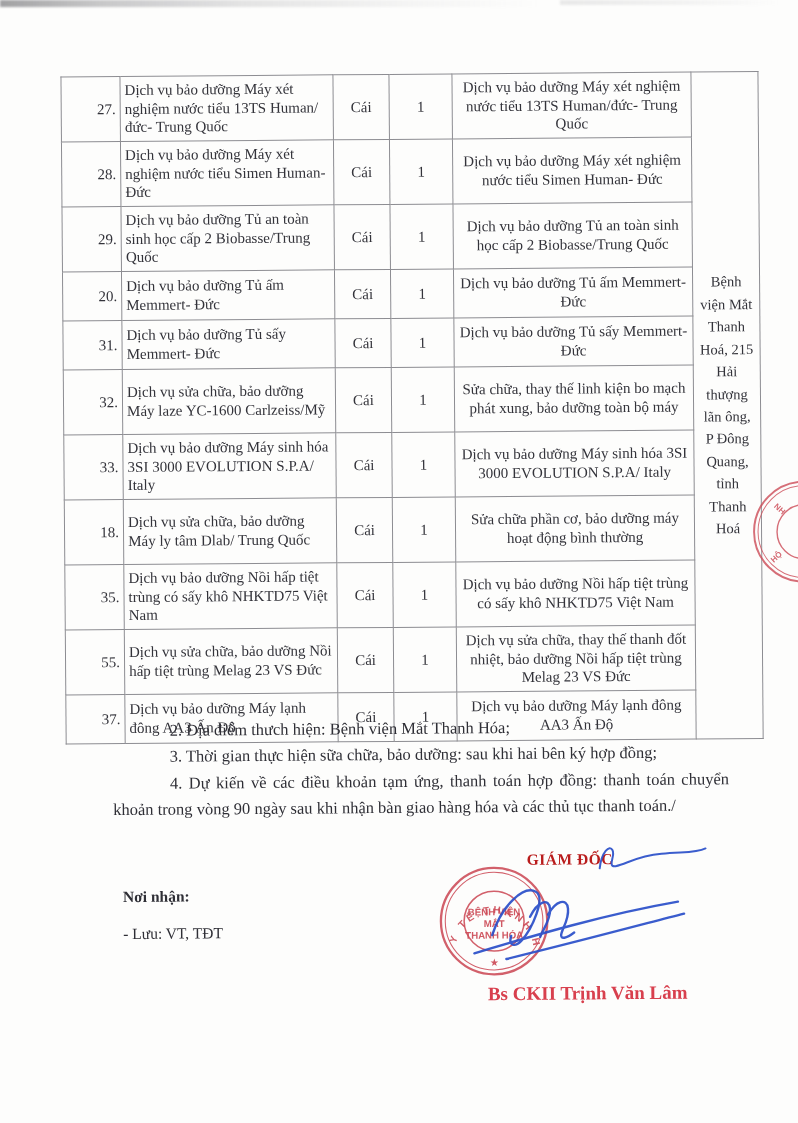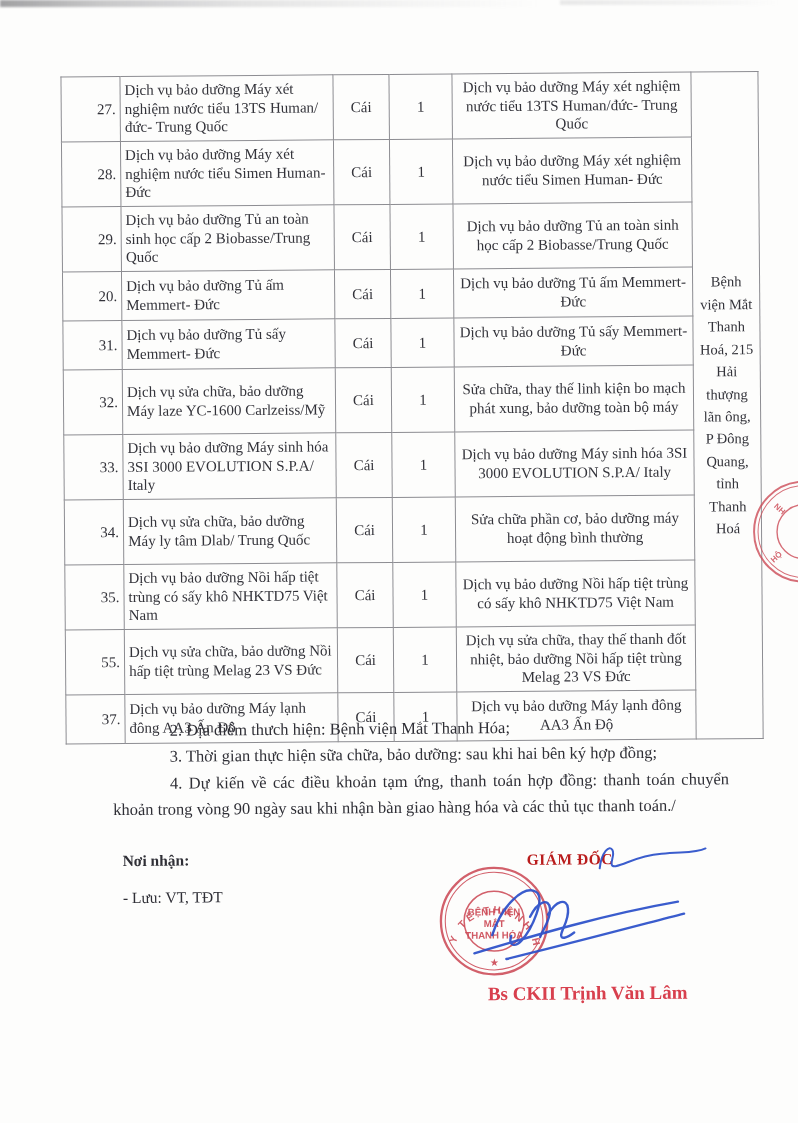--- a/index.html
+++ b/index.html
@@ -54,21 +54,21 @@
   
   .paras{
     position:absolute;left:110px;top:716px;width:616px;
     font-size:16.5px;line-height:1.6;text-align:justify;
   }
   .paras p{margin:0;text-indent:57px;}
 
   
   .footer{position:absolute;left:0;top:844px;width:798px;height:240px;}
   .recipients{position:absolute;left:119px;top:6px;}
-  .recipients .lbl{font-weight:bold;font-size:15.5px;}
+  .recipients .lbl{font-weight:bold;font-size:15.5px;margin-top:36px;}
   .recipients .line{font-size:15.5px;margin-top:19px;}
   .signer-title{
     position:absolute;left:523px;top:8px;
     font-weight:bold;font-size:15.5px;letter-spacing:.5px;color:#b91c1c;
   }
   .stamp{position:absolute;left:432px;top:20px;width:116px;height:116px;}
   .sig{position:absolute;left:440px;top:24px;width:260px;height:130px;}
   .paraph{position:absolute;left:588px;top:-2px;width:122px;height:38px;}
   .signer-name{
     position:absolute;left:458px;top:140px;width:250px;
@@ -130,21 +130,21 @@
       <td class="c-work">Sửa chữa, thay thế linh kiện bo mạch phát xung, bảo dưỡng toàn bộ máy</td>
     </tr>
     <tr class="h3">
       <td class="c-no">33.</td>
       <td class="c-desc">Dịch vụ bảo dưỡng Máy sinh hóa 3SI 3000 EVOLUTION  S.P.A/ Italy</td>
       <td class="c-unit">Cái</td>
       <td class="c-qty">1</td>
       <td class="c-work">Dịch vụ bảo dưỡng Máy sinh hóa 3SI 3000 EVOLUTION S.P.A/ Italy</td>
     </tr>
     <tr class="h3">
-      <td class="c-no">34.</td>
+      <td class="c-no">18.</td>
       <td class="c-desc">Dịch vụ sửa chữa, bảo dưỡng Máy ly tâm  Dlab/ Trung Quốc</td>
       <td class="c-unit">Cái</td>
       <td class="c-qty">1</td>
       <td class="c-work">Sửa chữa phần cơ, bảo dưỡng máy hoạt động bình thường</td>
     </tr>
     <tr class="h3">
       <td class="c-no">35.</td>
       <td class="c-desc">Dịch vụ bảo dưỡng Nồi hấp tiệt trùng có sấy khô NHKTD75  Việt Nam</td>
       <td class="c-unit">Cái</td>
       <td class="c-qty">1</td>

